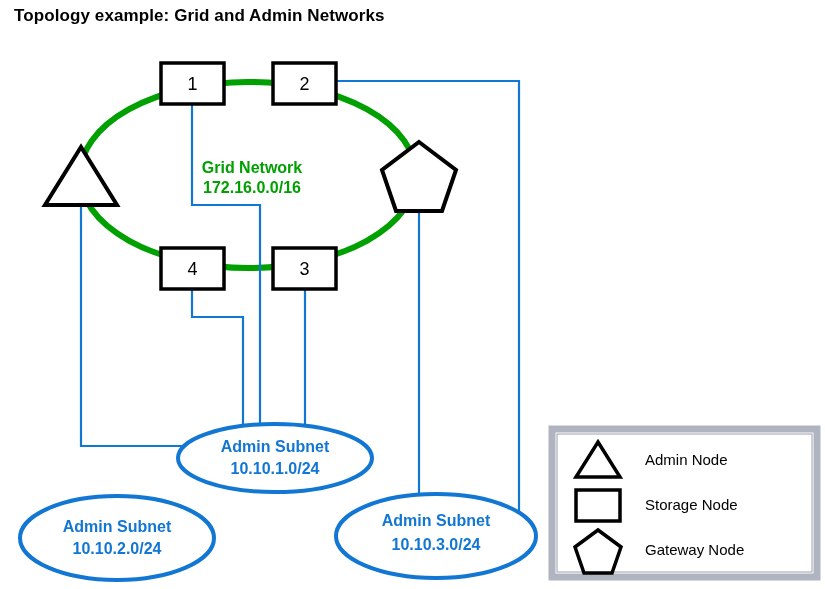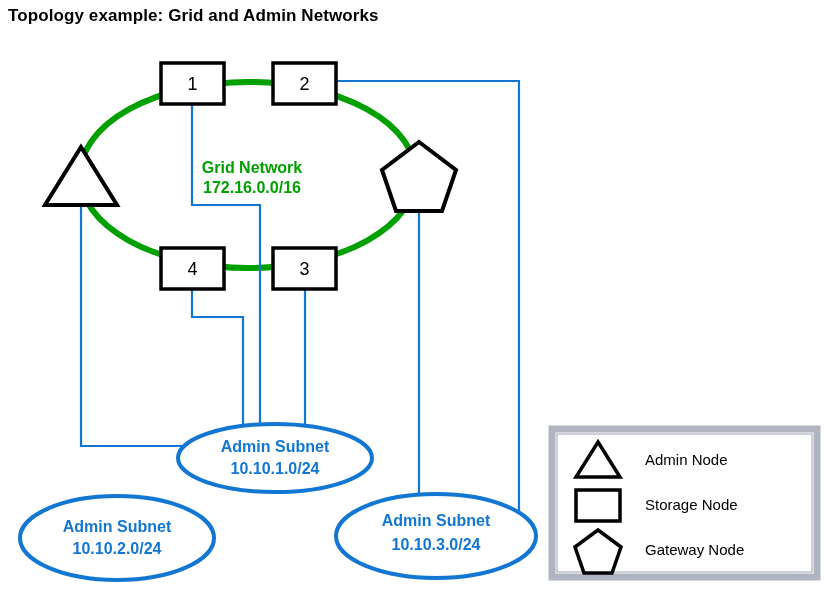--- a/index.html
+++ b/index.html
@@ -6,21 +6,21 @@
   body{
     width:825px;height:589px;
     background:#ffffff;
     font-family:"Liberation Sans", sans-serif;
     position:relative;
     overflow:hidden;
   }
   #diagram{position:absolute;left:0;top:0;width:825px;height:589px;}
   .title{
     position:absolute;
-    left:8px;top:6px;
+    left:14px;top:6px;
     font-size:17px;
     font-weight:bold;
     color:#000000;
     letter-spacing:0.1px;
     white-space:nowrap;
   }
   .node-num{
     font-family:"Liberation Sans", sans-serif;
     font-size:18px;
     fill:#000000;

